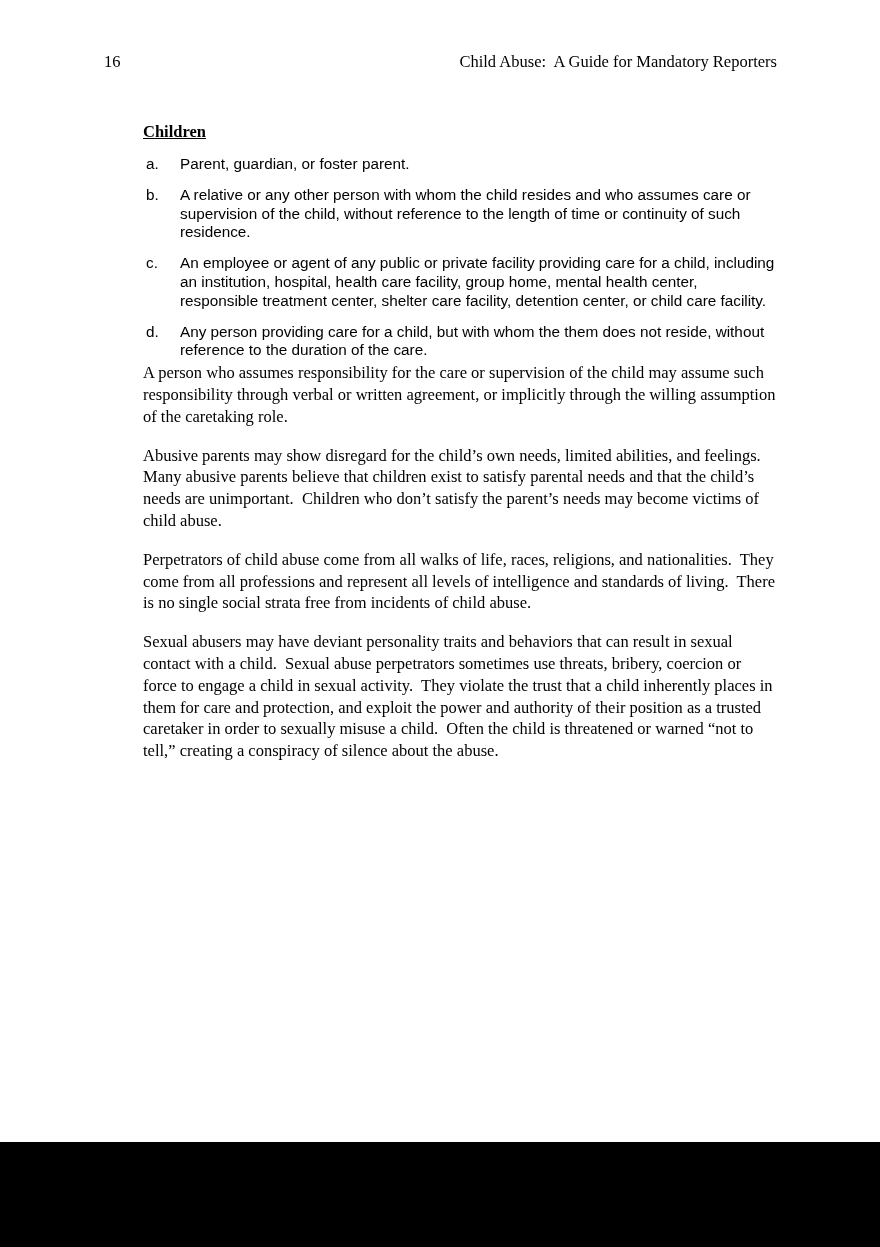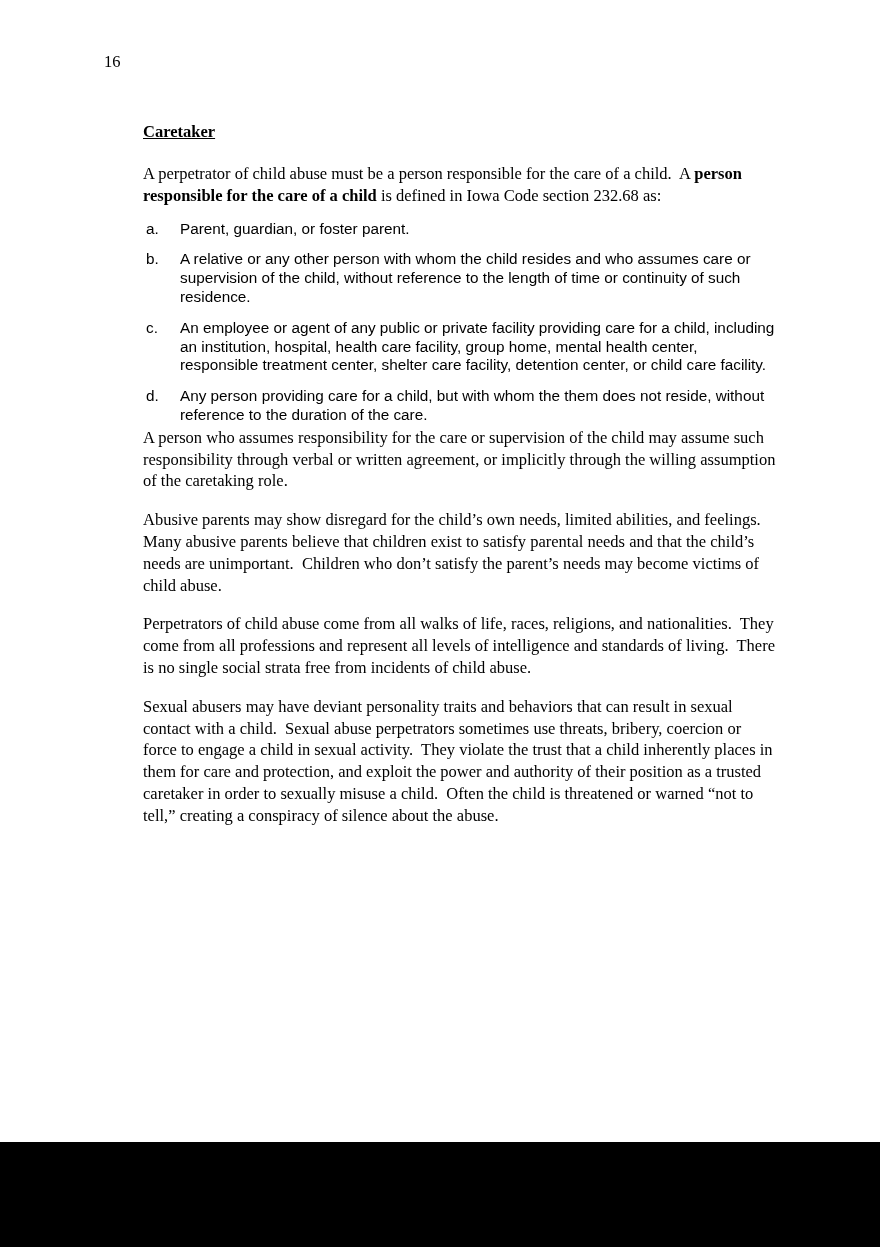--- a/index.html
+++ b/index.html
@@ -97,27 +97,27 @@
   }
 </style>
 </head>
 <body>
 
 <div class="viewport">
   <div class="page">
 
     <div class="page-header">
       <span>16</span>
+      <span>Child Abuse:  A Guide for Mandatory Reporters</span>
     </div>
 
     <div class="content">
 
-      <h2 class="section-heading">Caretaker</h2>
+      <h2 class="section-heading">Children</h2>
 
-      <p class="serif-para intro-para"><span>A perpetrator of child abuse must be a person responsible for the care of a child.  A </span><span class="bold-seg">person responsible for the care of a child</span><span> is defined in Iowa Code section 232.68 as:</span></p>
 
       <div class="definition-list">
         <div class="list-item">
           <span class="list-item-label">a.</span>
           <span class="list-item-text">Parent, guardian, or foster parent.</span>
         </div>
         <div class="list-item">
           <span class="list-item-label">b.</span>
           <span class="list-item-text">A relative or any other person with whom the child resides and who assumes care or supervision of the child, without reference to the length of time or continuity of such residence.</span>
         </div>

